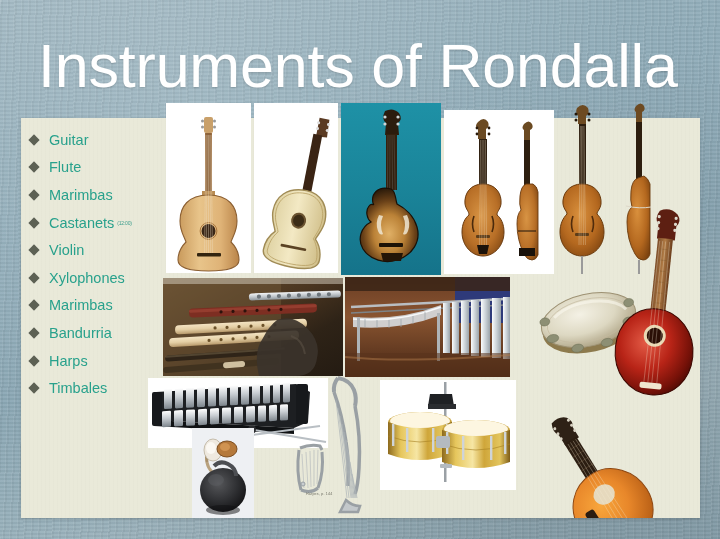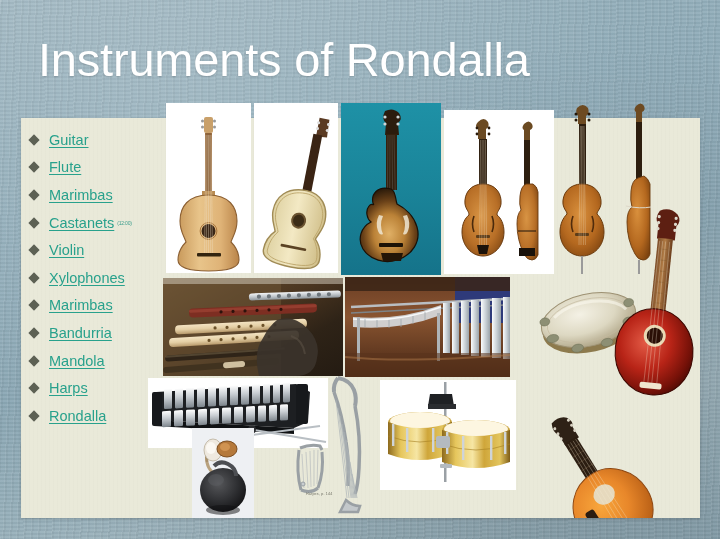--- a/index.html
+++ b/index.html
@@ -20,21 +20,21 @@
     background:
       linear-gradient(112deg, rgba(255,255,255,.10) 0 2px, transparent 2px 60px),
       linear-gradient(76deg, rgba(255,255,255,.07) 0 1px, transparent 1px 90px),
       radial-gradient(ellipse at 25% 12%, rgba(255,255,255,.13), transparent 60%),
       radial-gradient(ellipse at 80% 88%, rgba(0,0,0,.10), transparent 65%);
   }
 
   
   #title{
     position:absolute;left:38px;top:36px;
-    font-size:47px;line-height:1;color:#ffffff;
+    font-size:61px;line-height:1;color:#ffffff;
     letter-spacing:-.2px;white-space:nowrap;
     text-shadow:0 1px 2px rgba(0,0,0,.16);
     z-index:6;
   }
 
   
   #panel{
     position:absolute;left:21px;top:118px;width:679px;height:400px;
     background:#e9e9d9;
     box-shadow:0 1px 3px rgba(0,0,0,.18);
@@ -52,21 +52,21 @@
   .bullet-row{
     display:flex;align-items:center;height:27.6px;padding-left:9px;
   }
   .diamond{
     width:8px;height:8px;background:#5d6154;
     transform:rotate(45deg);flex:0 0 auto;margin-right:11px;
     box-shadow:0 0 0 .5px rgba(255,255,255,.25);
   }
   .bl-label{
     color:#28a18c;font-size:14.5px;
-    text-decoration:underline;text-underline-offset:2px;
+    text-underline-offset:2px;
     white-space:nowrap;
   }
   .bl-sub{font-size:5px;color:#3d9e8d;margin-left:3px;vertical-align:3px;letter-spacing:-.2px;}
 
   
   .tile{position:absolute;overflow:hidden;z-index:4;}
   .tile svg{display:block;width:100%;height:100%;}
   .white{background:#ffffff;}
   .cut{background:transparent;}
 
@@ -738,25 +738,21 @@
       <div class="bullet-row">
         <span class="diamond"></span>
         <span class="bl-label">Marimbas</span>
       </div>
       <div class="bullet-row">
         <span class="diamond"></span>
         <span class="bl-label">Bandurria</span>
       </div>
       <div class="bullet-row">
         <span class="diamond"></span>
-        <span class="bl-label">Mandola</span>
-      </div>
-      <div class="bullet-row">
-        <span class="diamond"></span>
         <span class="bl-label">Harps</span>
       </div>
       <div class="bullet-row">
         <span class="diamond"></span>
-        <span class="bl-label">Rondalla</span>
+        <span class="bl-label">Timbales</span>
       </div>
     </div>
 
 </div>
 
 </body></html>

